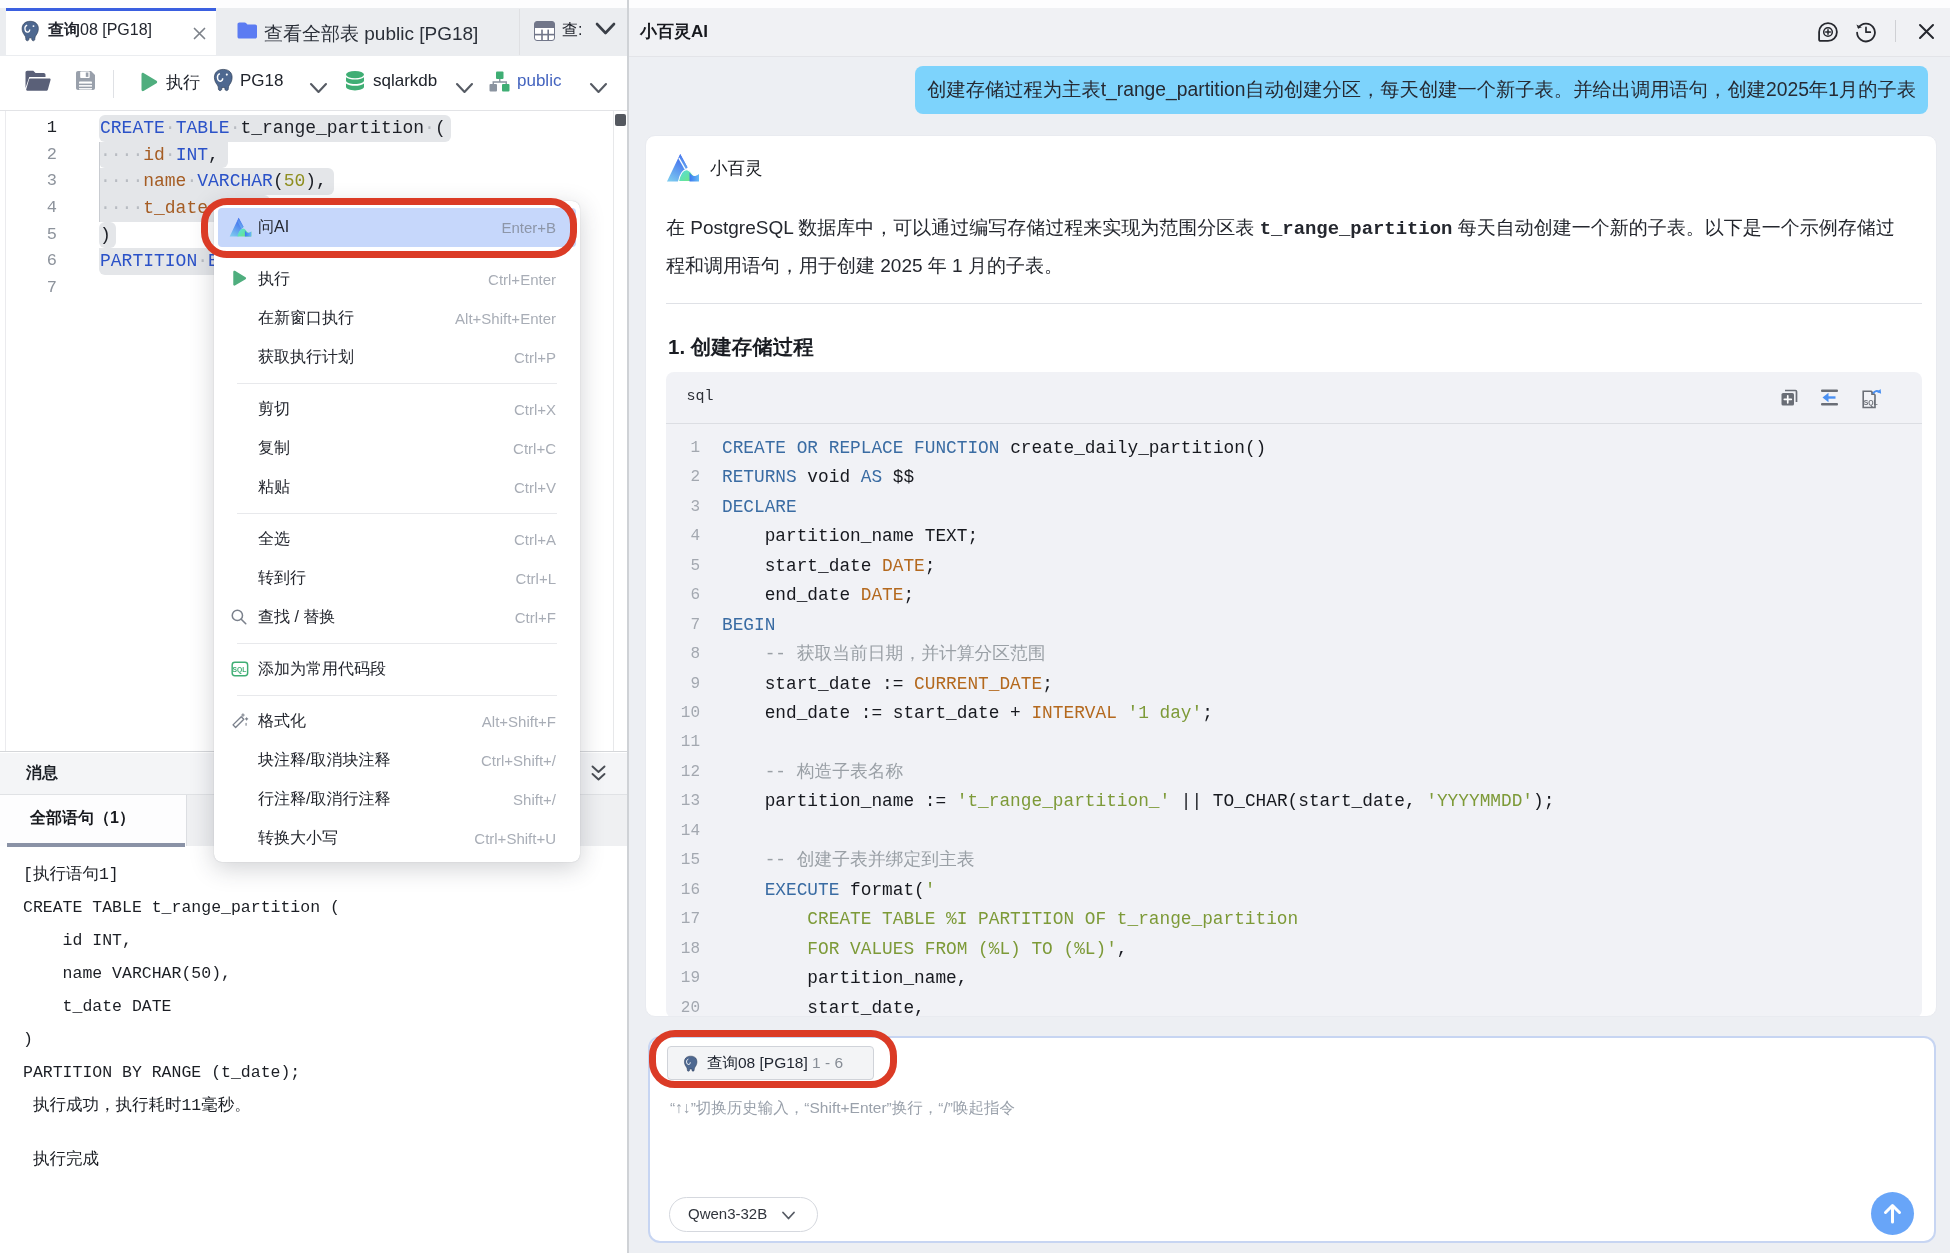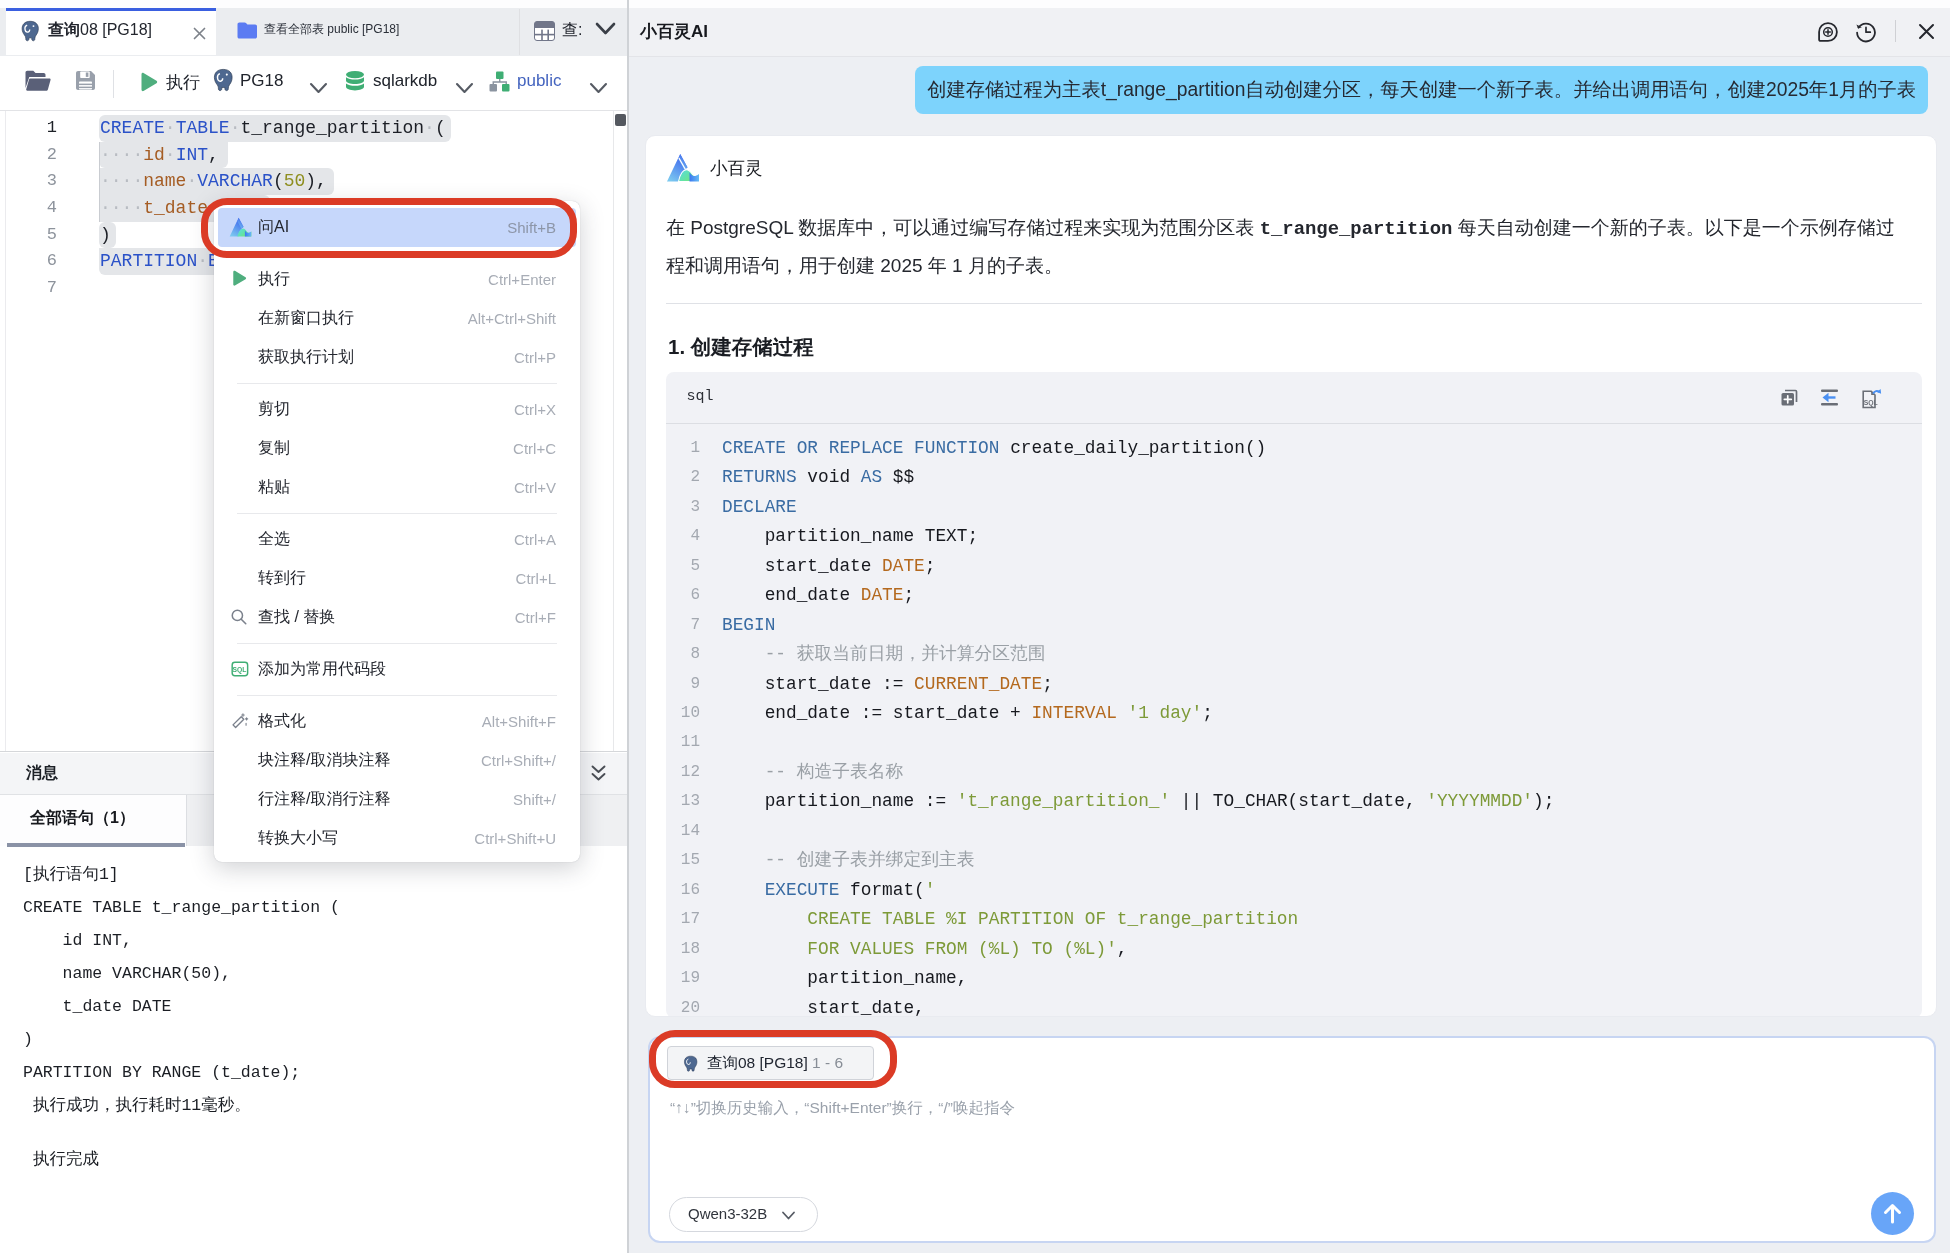--- a/index.html
+++ b/index.html
@@ -5,21 +5,21 @@
   html,body{margin:0;padding:0;background:#fff;}
   #app{position:relative;width:1950px;height:1253px;overflow:hidden;
        font-family:"Liberation Sans",sans-serif;background:#fff;}
   .abs{position:absolute;}
   .mono{font-family:"Liberation Mono",monospace;}
   
   #tabbar{left:0;top:8px;width:627px;height:48px;background:#ebedf0;border-bottom:1px solid #d9dbde;}
   #tab1{left:6px;top:8px;width:210px;height:47px;background:#fff;border-top:3px solid #3a5fe0;box-sizing:border-box;}
   #tab1 .ttl{position:absolute;left:42px;top:9px;font-size:16px;color:#23262e;white-space:nowrap;}
   #tab2{left:216px;top:8px;width:280px;height:47px;}
-  #tab2 .ttl{position:absolute;left:48px;top:13px;font-size:12px;color:#2a2f38;white-space:nowrap;}
+  #tab2 .ttl{position:absolute;left:48px;top:13px;font-size:19px;color:#2a2f38;white-space:nowrap;}
   #toolbar{left:0;top:56px;width:627px;height:54px;background:#fff;border-bottom:1px solid #e2e3e6;}
   .tbtext{position:absolute;top:15px;font-size:17px;color:#20242c;white-space:nowrap;}
   #editor{left:0;top:111px;width:627px;height:640px;background:#fff;}
   .lnum{position:absolute;width:57px;text-align:right;font-family:"Liberation Mono",monospace;
         font-size:17px;line-height:26.6px;color:#8d939c;}
   .sel{position:absolute;background:#e4e6e9;border-radius:6px;}
   .codeline{position:absolute;left:100px;font-family:"Liberation Mono",monospace;font-size:18px;
         line-height:26.6px;color:#1c1f26;white-space:pre;}
   .kw{color:#2b52c8;}
   .idn{color:#a55d24;}
@@ -324,33 +324,33 @@
   <div id="menu" class="abs">
     <div class="mi">
         <div class="abs" style="left:4px;top:0;right:4px;height:39px;background:#c6d7fb;border-radius:4px;"></div>
       <svg class="ic" viewBox="0 0 34 29" style="width:23px;height:20px;left:15px;">
         <path fill="url(#lg1)" d="M1 28.5 L14.2 1 L21.5 14.5 C17 17.5 14.5 22.5 13.8 28.5 Z"></path>
         <path fill="url(#lg1)" d="M14.2 1 L21.5 14.2 L18.3 16.8 L12.6 6.2 Z" opacity="0.9"></path>
         <path fill="url(#lg2)" d="M12.5 28.5 C14 21.5 17.2 16.8 20.5 16.8 C23.6 16.8 25.2 19.8 27.4 22.2 C29.2 24.1 31.2 23.6 33 21.2 L33 28.5 Z"></path>
         <path fill="url(#lg3)" d="M23.5 19.5 C25.4 22 27.6 25.1 33 21.0 L33 28.5 L23.5 28.5 Z"></path>
       </svg>
       <div class="lbl">问AI</div>
-        <div class="sc" style="color:#8d96a8;">Shift+B</div>
+        <div class="sc" style="color:#8d96a8;">Enter+B</div>
       </div>
     <div class="msep"></div>
     <div class="mi">
       <svg class="ic" viewBox="0 0 19 22" style="width:16px;height:18px;left:17px;">
         <path fill="#4fae7e" d="M2.5 2.2c0-1 1.1-1.7 2-1.2l13 7.8c.9.5.9 1.9 0 2.4l-13 7.8c-.9.5-2-.2-2-1.2V2.2z"></path>
       </svg>
       <div class="lbl">执行</div>
         <div class="sc">Ctrl+Enter</div>
       </div>
     <div class="mi">
         <div class="lbl">在新窗口执行</div>
-        <div class="sc">Alt+Ctrl+Shift</div>
+        <div class="sc">Alt+Shift+Enter</div>
       </div>
     <div class="mi">
         <div class="lbl">获取执行计划</div>
         <div class="sc">Ctrl+P</div>
       </div>
     <div class="msep"></div>
     <div class="mi">
         <div class="lbl">剪切</div>
         <div class="sc">Ctrl+X</div>
       </div>

